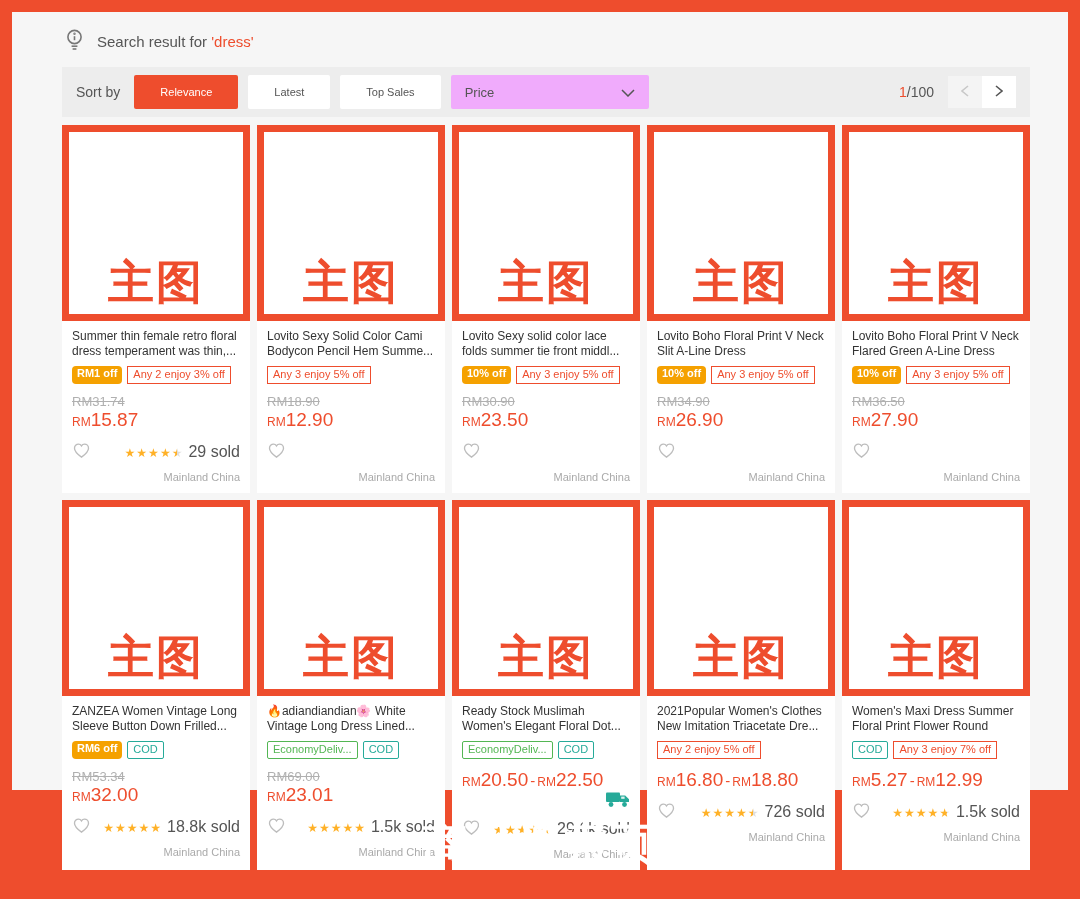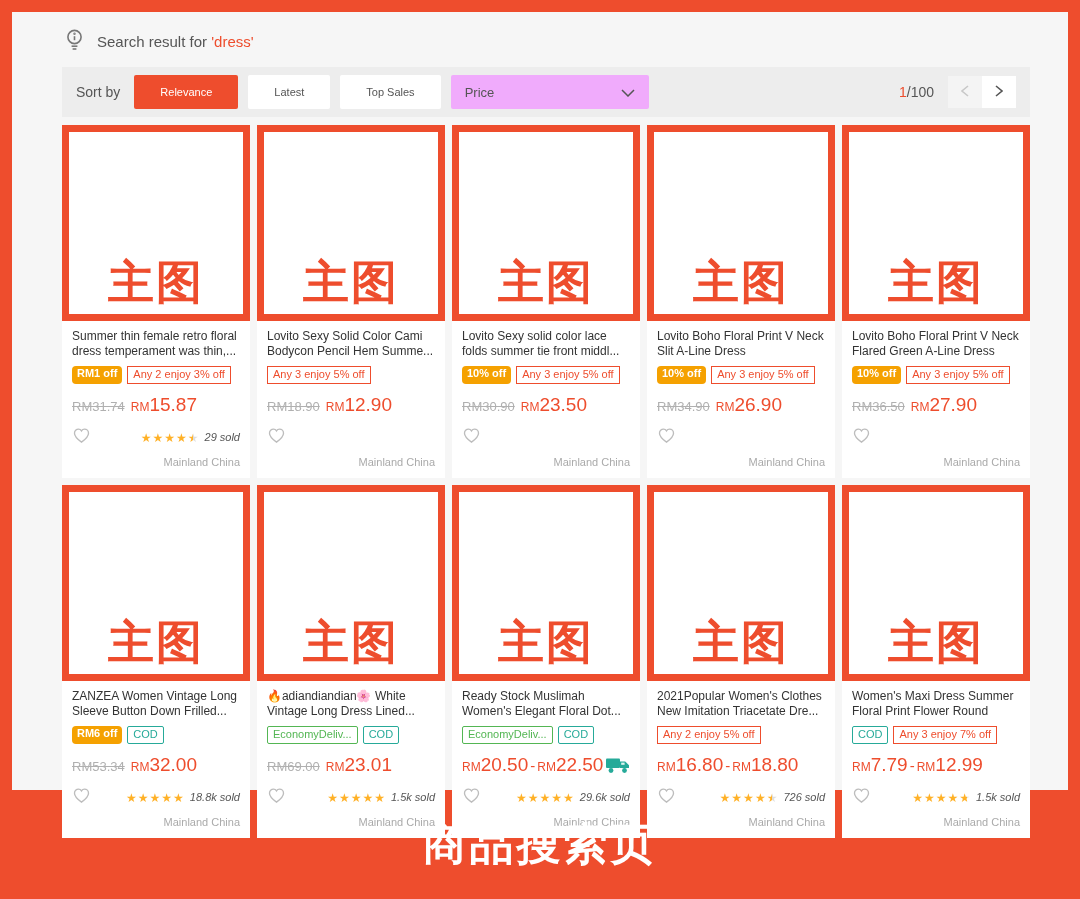--- a/index.html
+++ b/index.html
@@ -33,32 +33,32 @@
   .thumb{height:196px; background:#fff; border:7px solid var(--accent); display:flex; align-items:flex-end; justify-content:center;}
   .thumb-text{font-size:46px; font-weight:bold; color:var(--accent); letter-spacing:2px;}
   .card-body{padding:8px 10px 10px 10px;}
   .title{font-size:12px; line-height:15px; height:30px; overflow:hidden; color:var(--text-main);}
   .badges{margin-top:7px; height:18px; display:flex; gap:5px; overflow:hidden;}
   .badge{font-size:11px; line-height:15px; padding:0 5px; white-space:nowrap;}
   .badge.amber{background:var(--badge-amber); color:#fff; font-weight:bold; border-radius:4px;}
   .badge.red{border:1px solid var(--accent); color:var(--accent);}
   .badge.teal{border:1px solid var(--teal); color:var(--teal); border-radius:2px;}
   .badge.green{border:1px solid var(--green); color:var(--green); border-radius:2px;}
-  .price-row{margin-top:10px; display:flex; align-items:baseline; min-height:22px;}
+  .price-row{margin-top:10px; display:flex; align-items:baseline; min-height:22px;flex-direction:column;}
   .old-price{color:var(--old-price); text-decoration:line-through; font-size:13px; margin-right:6px;}
   .price{color:var(--accent); white-space:nowrap;}
   .price .cur{font-size:12px;}
   .price .num{font-size:19px;}
   .price .sep{font-size:15px; margin:0 2px;}
   .truck{margin-left:auto; align-self:center; display:flex;}
   .meta-row{margin-top:10px; display:flex; align-items:center; min-height:18px;}
   .stars-wrap{margin-left:auto; display:flex; align-items:center;}
   .star{font-size:12px; color:var(--star); margin-right:1px;}
   .star.part{background:linear-gradient(90deg, var(--star) var(--p,50%), var(--star-empty) var(--p,50%)); -webkit-background-clip:text; background-clip:text; color:transparent;}
-  .sold{font-size:11px; color:var(--text-soft); margin-left:5px;font-style:italic;}
+  .sold{font-size:16px; color:var(--text-soft); margin-left:5px;}
   .location{margin-top:8px; text-align:right; font-size:11px; color:var(--text-muted);}
   
   .footer{position:absolute; left:0; top:790px; width:1080px; height:109px; display:flex; align-items:center; justify-content:center;}
   .footer-title{color:#fff; font-size:44px; font-weight:bold; letter-spacing:3px;}
 </style>
 </head>
 <body>
 
 <div>
   <div class="content">
@@ -385,21 +385,21 @@
       <span class="thumb-text">主图</span>
     </div>
     <div class="card-body">
       <div class="title">Women's Maxi Dress Summer Floral Print Flower Round Nec...</div>
       <div class="badges">
               <span class="badge teal">COD</span>
               <span class="badge red">Any 3 enjoy 7% off</span>
             </div>
       <div class="price-row">
 
-        <span class="price"><span class="cur">RM</span><span class="num">7.79</span><span class="sep">-</span><span class="cur">RM</span><span class="num">12.99</span></span>
+        <span class="price"><span class="cur">RM</span><span class="num">5.27</span><span class="sep">-</span><span class="cur">RM</span><span class="num">12.99</span></span>
 
       </div>
       <div class="meta-row">
         <span>
           <svg width="19" height="18" viewBox="0 0 20 19" fill="none" stroke="#bdbdbd" stroke-width="1.4">
             <path d="M10 17 C 5.5 13.8, 2.6 11, 2.6 7.6 C 2.6 5.2, 4.5 3.3, 6.8 3.3 C 8.3 3.3, 9.4 4.1, 10 5.2 C 10.6 4.1, 11.7 3.3, 13.2 3.3 C 15.5 3.3, 17.4 5.2, 17.4 7.6 C 17.4 11, 14.5 13.8, 10 17 Z"></path>
           </svg>
         </span>
         <span class="stars-wrap">
           <span class="stars"><span class="star">★</span><span class="star">★</span><span class="star">★</span><span class="star">★</span><span class="star part" style="--p: 70%;">★</span></span>

